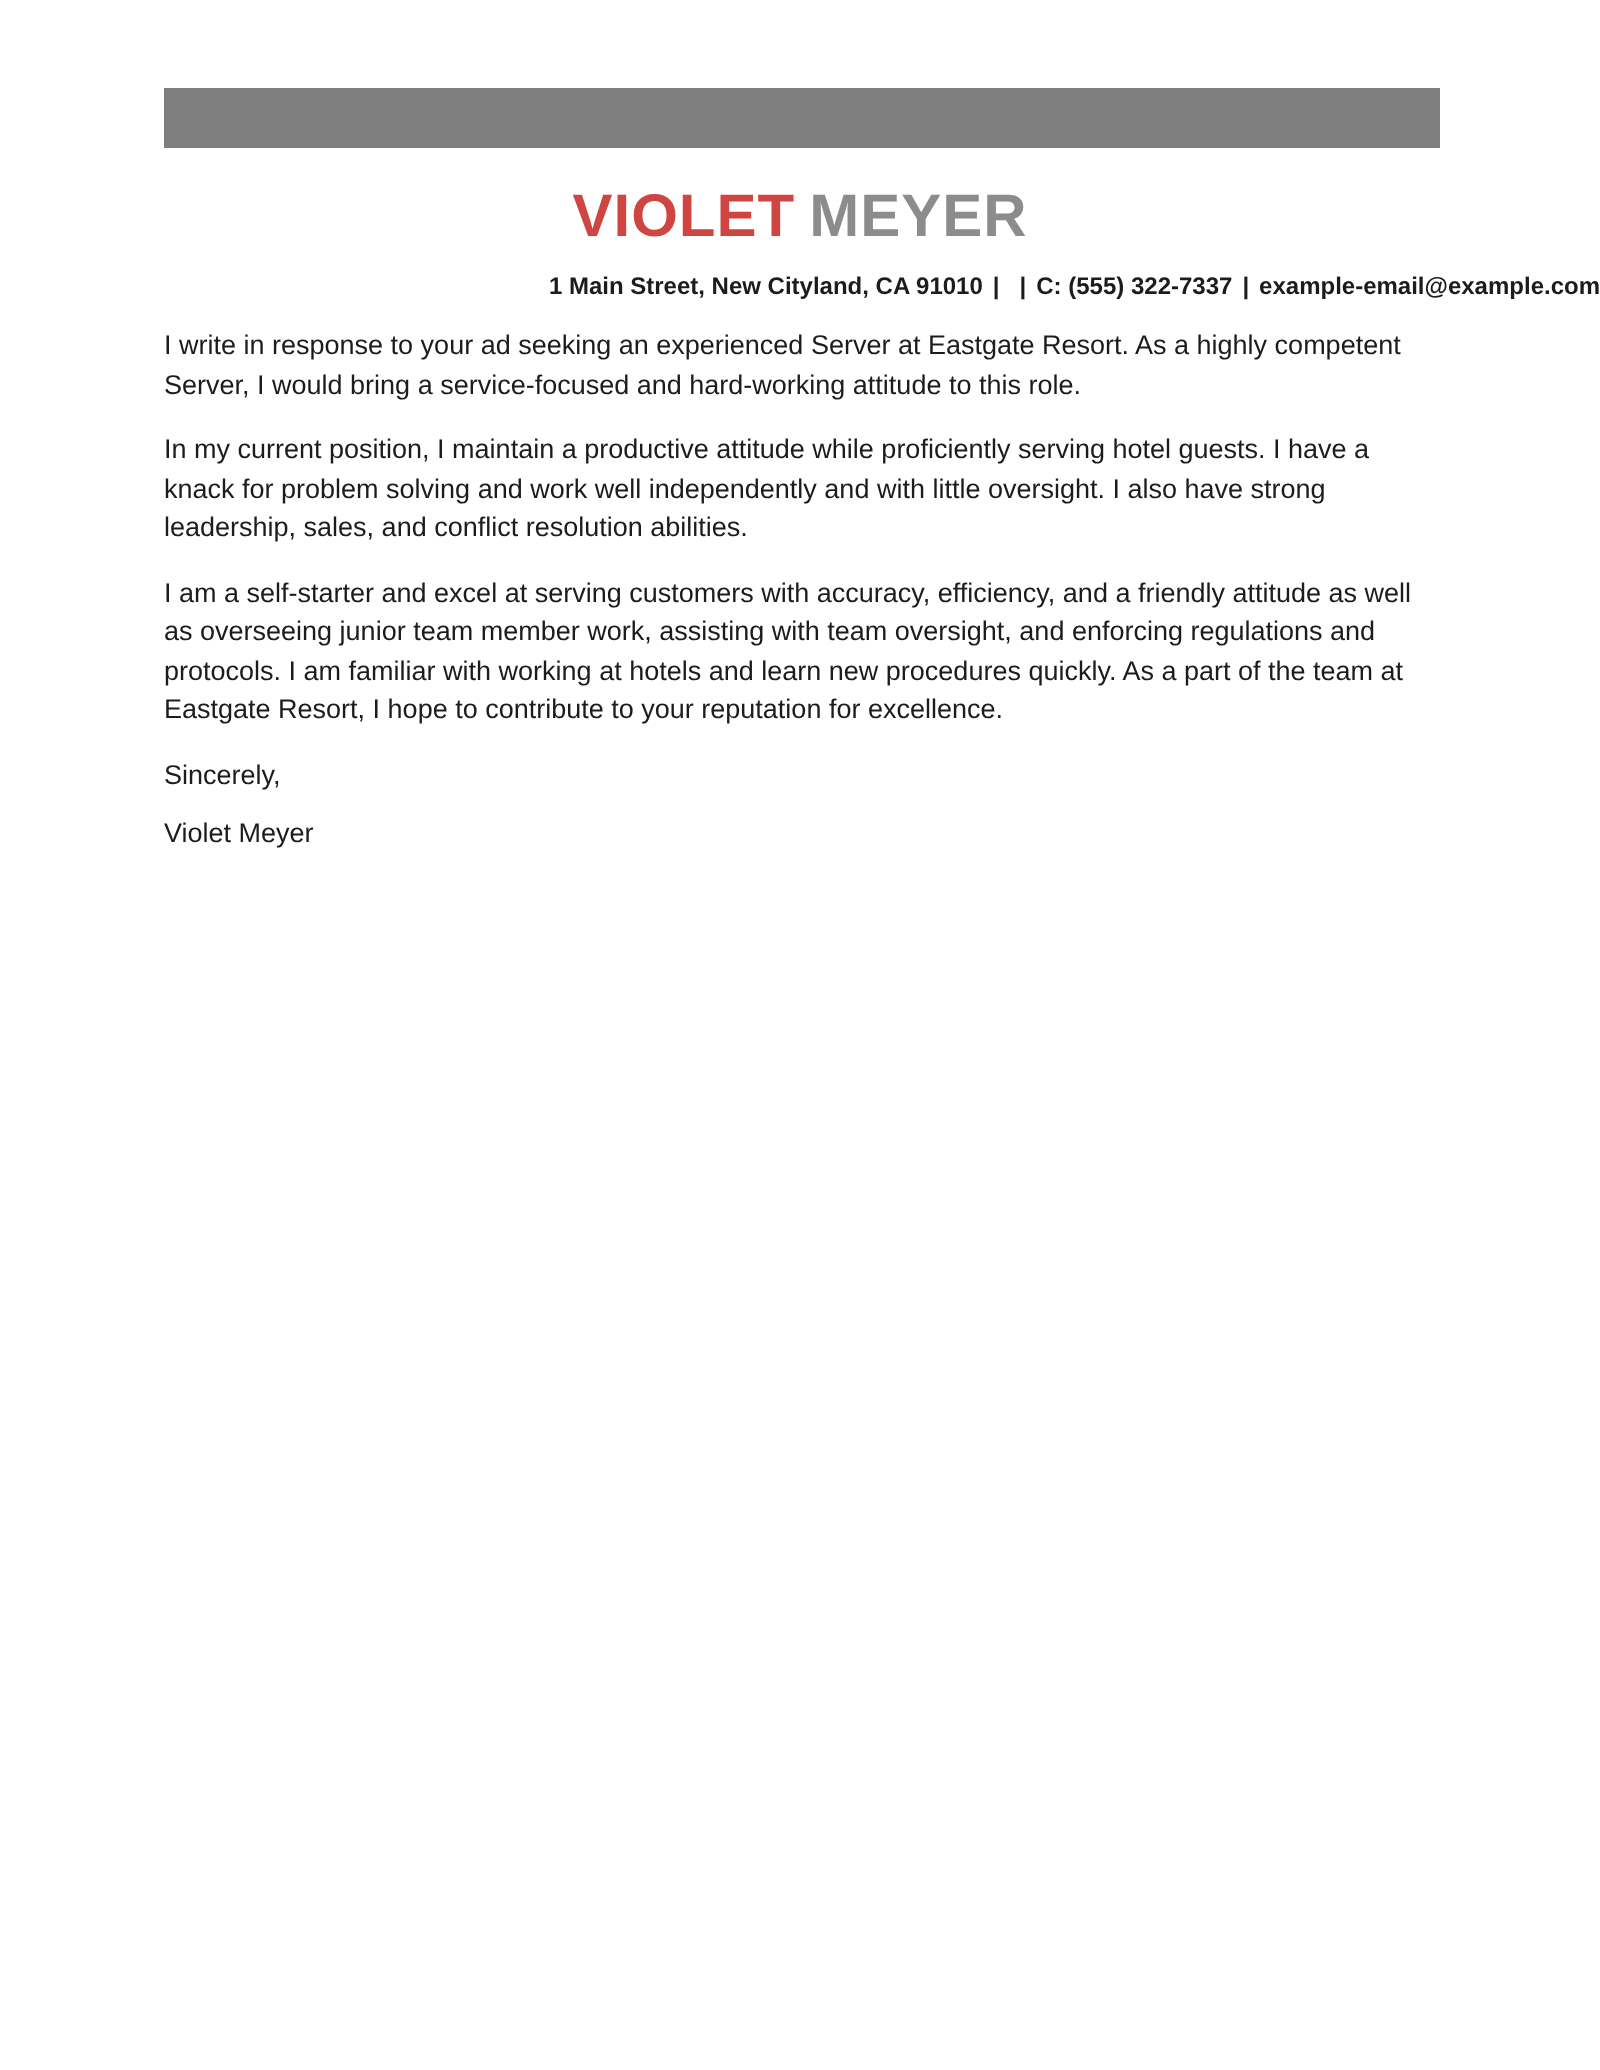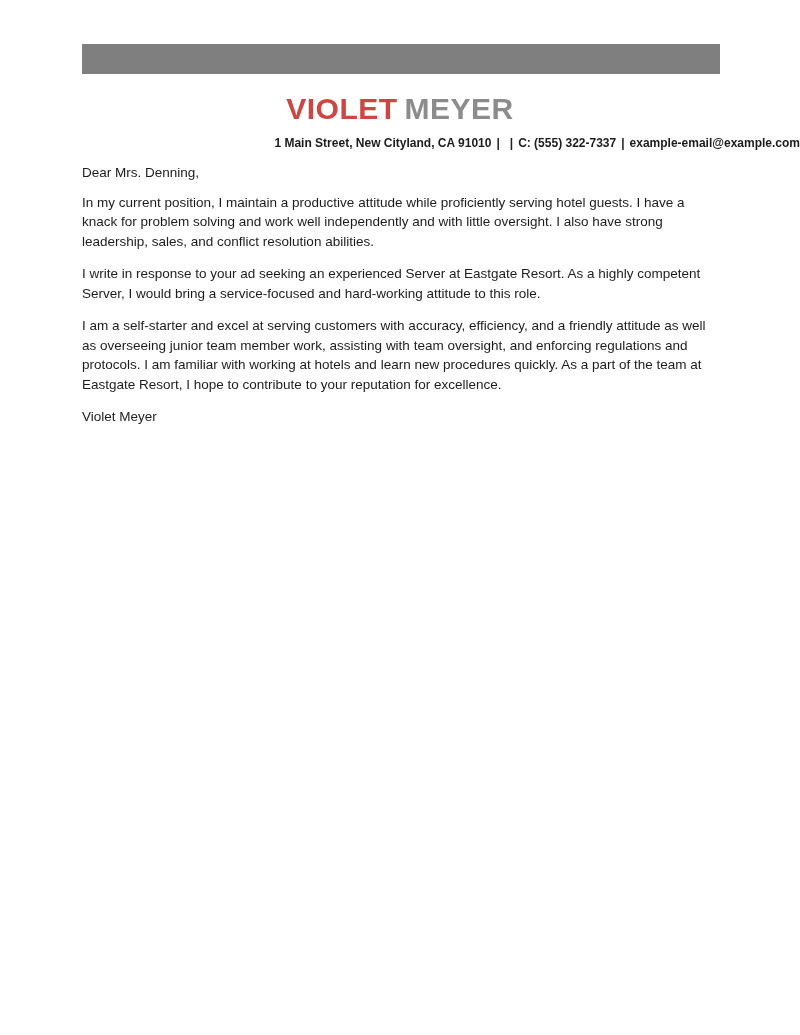--- a/index.html
+++ b/index.html
@@ -73,20 +73,20 @@
 
 <div class="page">
 
   <div class="top-bar"></div>
 
   <h1 class="name"><span class="first">VIOLET</span><span class="last">MEYER</span></h1>
 
   <div class="contact"><span>1 Main Street, New Cityland, CA 91010</span><span class="sep">|</span><span></span><span class="sep">|</span><span>C: (555) 322-7337</span><span class="sep">|</span><span>example-email@example.com</span></div>
 
   <div class="letter">
-    <p>Dear Mrs. Denning,</p>
+    <p class="body-para">I write in response to your ad seeking an experienced Server at Eastgate Resort. As a highly competent Server, I would bring a service-focused and hard-working attitude to this role.</p>
     <p class="body-para">In my current position, I maintain a productive attitude while proficiently serving hotel guests. I have a knack for problem solving and work well independently and with little oversight. I also have strong leadership, sales, and conflict resolution abilities.</p>
-    <p class="body-para">I write in response to your ad seeking an experienced Server at Eastgate Resort. As a highly competent Server, I would bring a service-focused and hard-working attitude to this role.</p>
     <p class="body-para">I am a self-starter and excel at serving customers with accuracy, efficiency, and a friendly attitude as well as overseeing junior team member work, assisting with team oversight, and enforcing regulations and protocols. I am familiar with working at hotels and learn new procedures quickly. As a part of the team at Eastgate Resort, I hope to contribute to your reputation for excellence.</p>
+    <p>Sincerely,</p>
     <p class="signature">Violet Meyer</p>
   </div>
 
 </div>
 
 </body></html>

